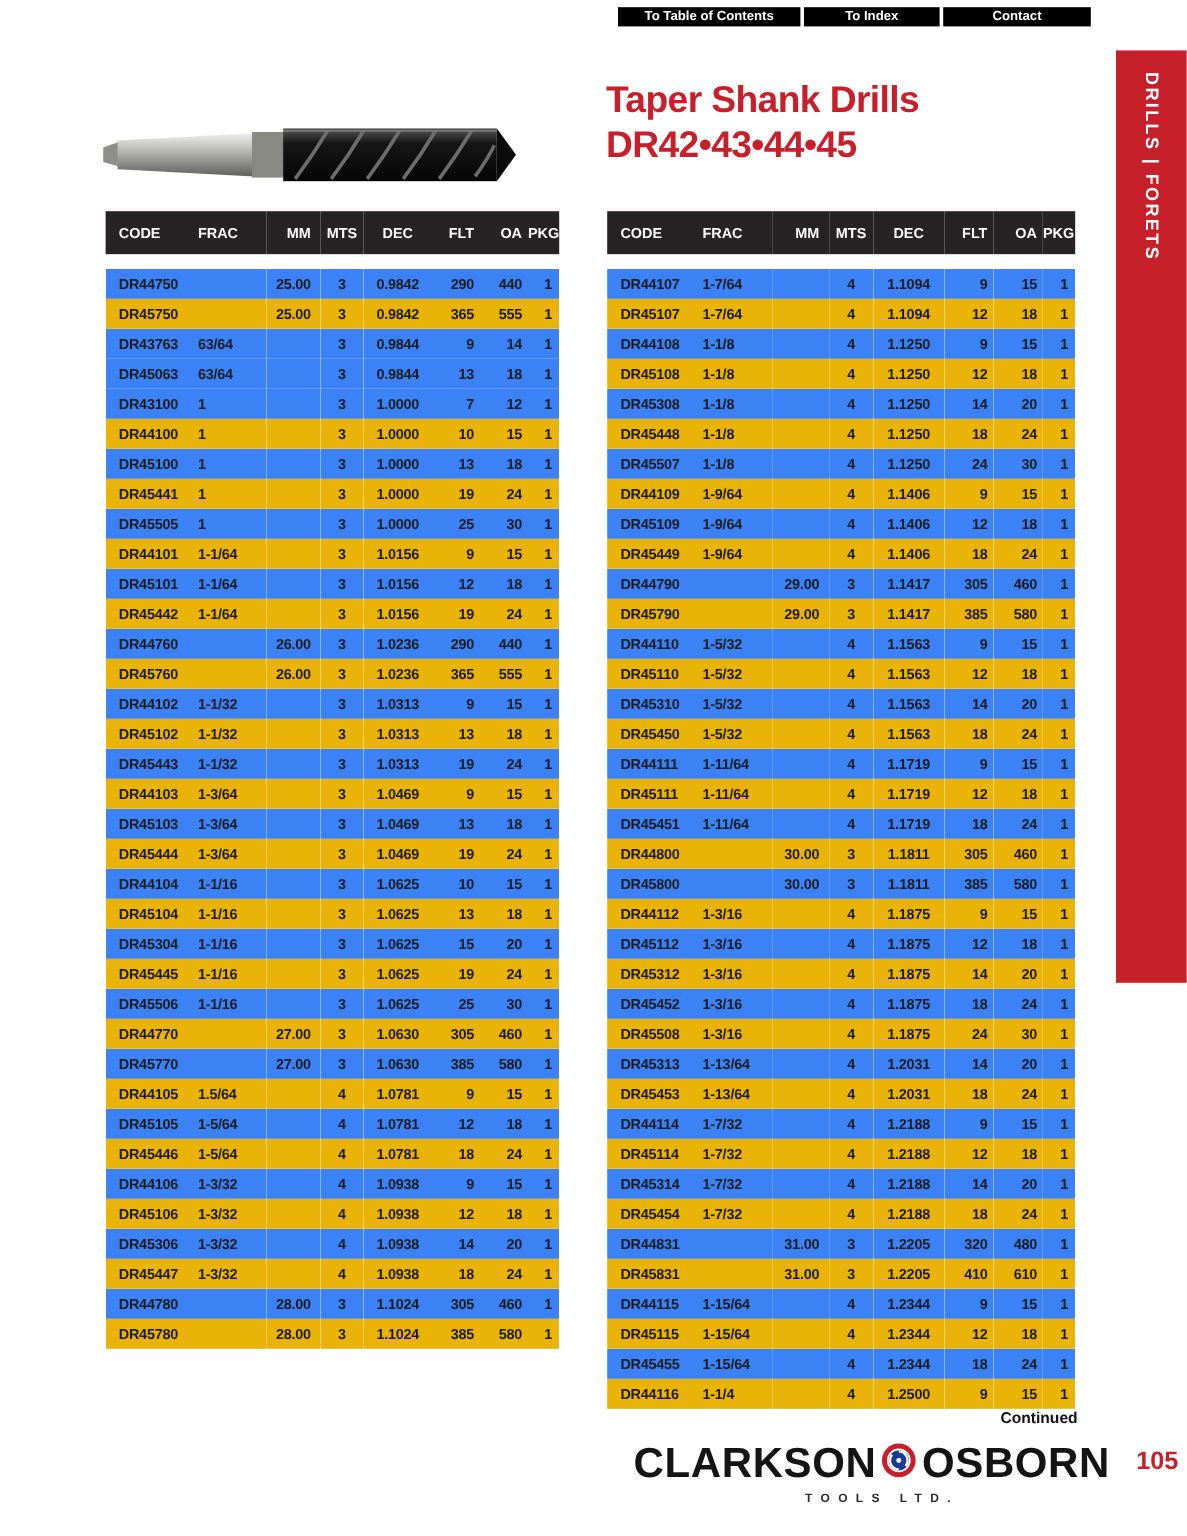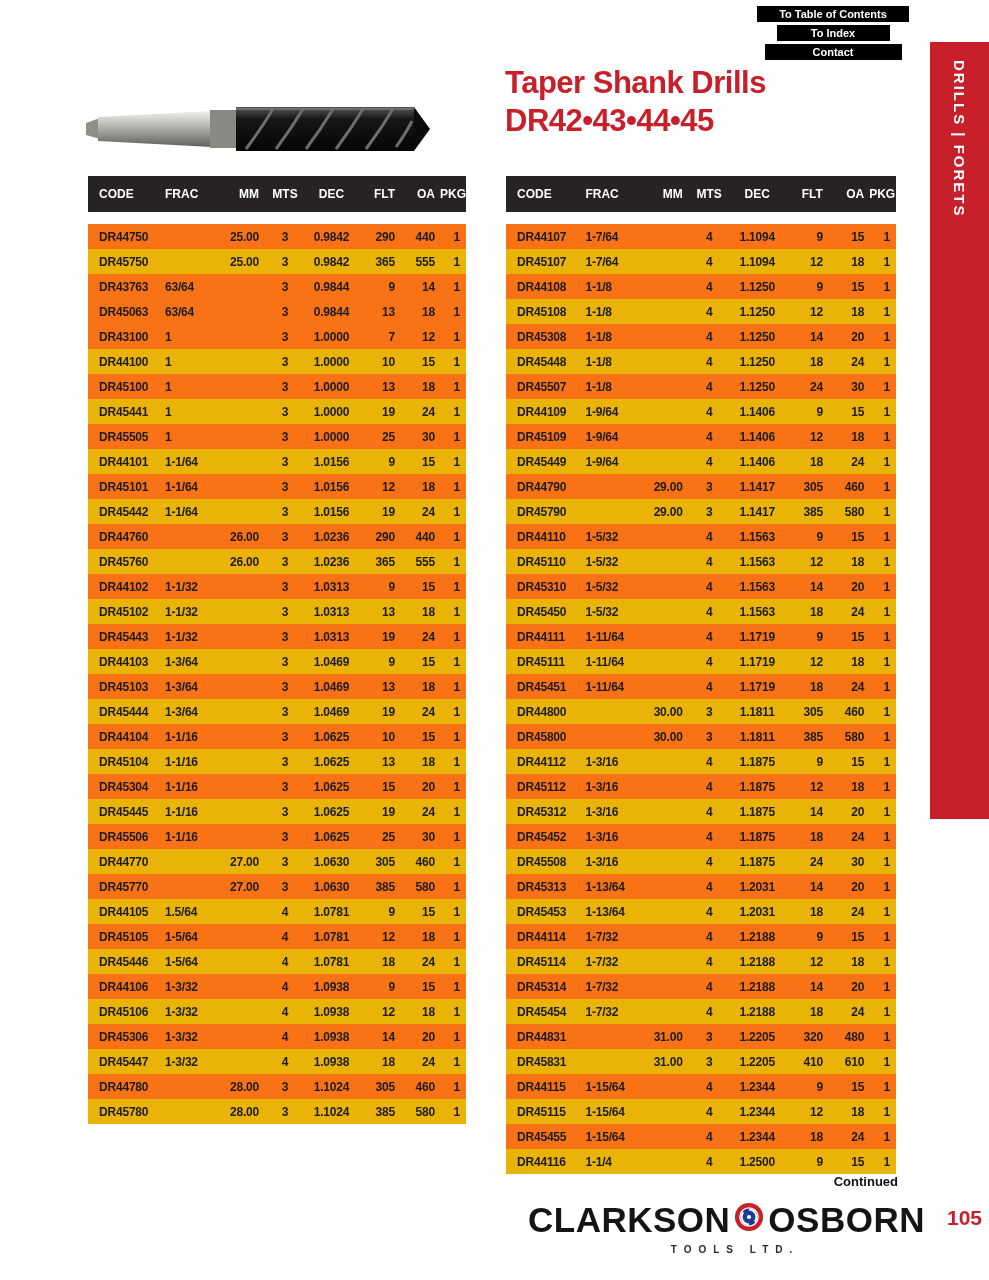--- a/index.html
+++ b/index.html
@@ -3,28 +3,28 @@
 <meta charset="utf-8">
 <style>
   * { margin:0; padding:0; box-sizing:border-box; }
   html,body { background:#ffffff; }
   body {
     width:989px; height:1280px; position:relative; overflow:hidden;
     font-family:"Liberation Sans", sans-serif;
   }
 
   
-  .nav { position:absolute; top:6px; right:80px; display:flex; flex-direction:column; align-items:center; gap:3px; }
+  .nav { position:absolute; top:6px; right:80px; display:flex; flex-direction:row; align-items:flex-start; gap:3px; }
   .nav-btn {
     background:#000; color:#fff; font-size:11px; font-weight:bold;
     height:16px; line-height:16px; text-align:center; cursor:pointer;
   }
   .nav-btn.w1 { width:152px; }
   .nav-btn.w2 { width:113px; }
-  .nav-btn.w3 { width:137px; }
+  .nav-btn.w3 { width:123px; }
 
   
   .side-tab { position:absolute; top:42px; right:0; width:59px; height:777px; background:#c8202a; }
   .side-tab span {
     writing-mode:vertical-rl; color:#fff; font-weight:bold; font-size:15px;
     letter-spacing:2px; position:absolute; top:18px; left:50%; transform:translateX(-50%);
     white-space:nowrap;
   }
 
   
@@ -38,21 +38,21 @@
   #left-table  { left:88px;  width:378px; }
   #right-table { left:506px; width:390px; }
   table { border-collapse:collapse; table-layout:fixed; width:100%; }
   thead th {
     background:#272324; color:#fff; font-size:12px; font-weight:bold; height:36px;
   }
   tbody td {
     height:25px; font-size:12px; font-weight:bold; color:#1c1c1c;
     white-space:nowrap; overflow:hidden; letter-spacing:-0.2px;
   }
-  tr.odd  { background:#f97316;padding-left:35px; }
+  tr.odd  { background:#3b82f6;padding-left:35px; }
   tr.even { background:#eab308; }
   tr.spacer td { height:12px; background:#ffffff; }
 
   th:nth-child(1), td:nth-child(1) { width:77px; text-align:left; padding-left:11px; }
   th:nth-child(2), td:nth-child(2) { width:57px; text-align:left; }
   th:nth-child(3), td:nth-child(3) { width:45px; text-align:right; padding-right:8px; }
   th:nth-child(4), td:nth-child(4) { width:36px; text-align:center; }
   th:nth-child(5), td:nth-child(5) { width:57px; text-align:center; }
   th:nth-child(6), td:nth-child(6) { width:40px; text-align:right; padding-right:5px; }
   th:nth-child(7), td:nth-child(7) { width:40px; text-align:right; padding-right:5px; }

